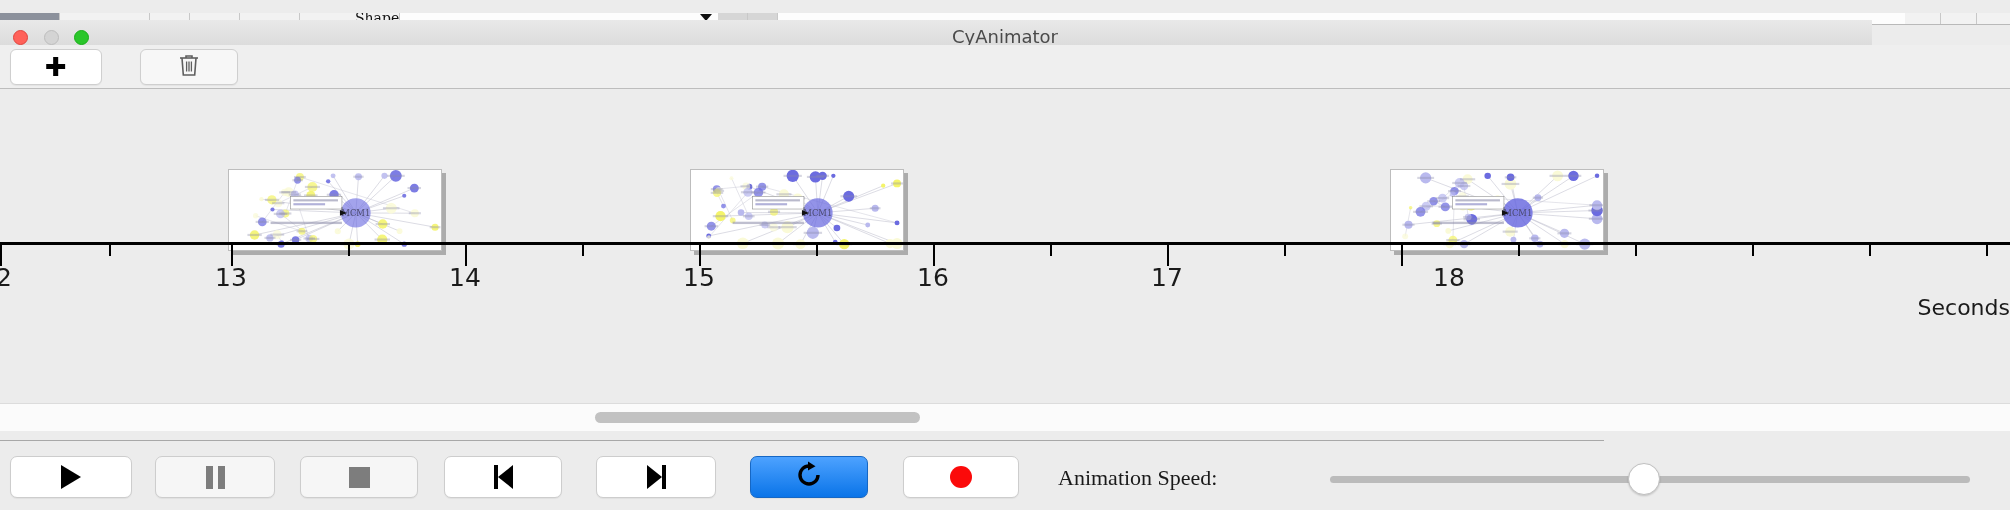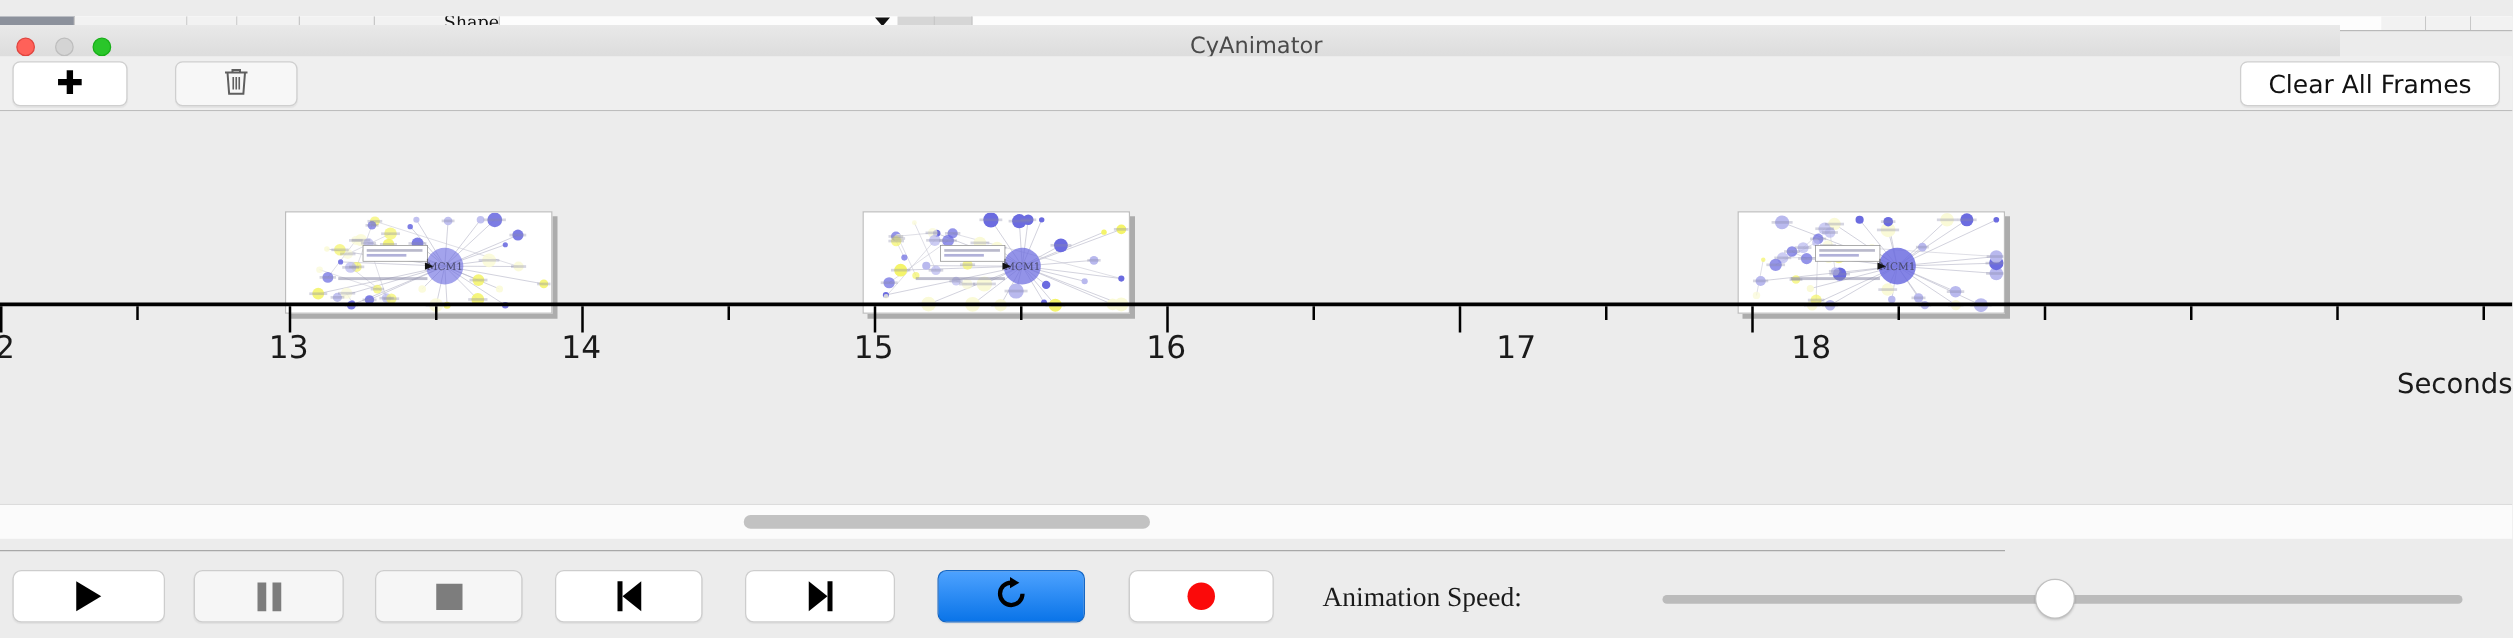--- a/index.html
+++ b/index.html
@@ -302,21 +302,20 @@
     <div class="tbtn soft" id="delete-frame-button">
       <span>
         <svg width="22" height="24" viewBox="0 0 22 24" aria-hidden="true">
           <path d="M2 5 H20" stroke="#5f5f5f" stroke-width="1.6" fill="none"></path>
           <path d="M8 5 V3 H14 V5" stroke="#5f5f5f" stroke-width="1.6" fill="none"></path>
           <path d="M4 5 L5.3 22 H16.7 L18 5" stroke="#5f5f5f" stroke-width="1.6" fill="none"></path>
           <path d="M8.6 8.5 V18.5 M11 8.5 V18.5 M13.4 8.5 V18.5" stroke="#5f5f5f" stroke-width="1.3" fill="none"></path>
         </svg>
       </span>
     </div>
-    <div class="tbtn" id="clear-all-frames-button">Clear All Frames</div>
   </div>
 
   <div class="timeline">
 
     <div class="frame-thumb" id="thumb-1" style="left: 228px; top: 80px;">
         <svg viewBox="0 0 214 82" preserveAspectRatio="none">
     <rect width="214" height="82" fill="#ffffff"></rect>
     <line x1="128" y1="44" x2="208.0" y2="58.6" stroke="#b6b6c8" stroke-width="0.5"></line>
           <line x1="128" y1="44" x2="155.2" y2="55.4" stroke="#b6b6c8" stroke-width="0.5"></line>
           <line x1="128" y1="44" x2="172.2" y2="62.7" stroke="#b6b6c8" stroke-width="0.5"></line>
@@ -702,21 +701,21 @@
         <div class="tick minor" style="left: 1752px;"></div>
         <div class="tick minor" style="left: 1869px;"></div>
         <div class="tick minor" style="left: 1986px;"></div>
       </div>
     <div id="tick-labels">
         <div class="tick-label" style="left: 4px;">2</div>
         <div class="tick-label" style="left: 231px;">13</div>
         <div class="tick-label" style="left: 465px;">14</div>
         <div class="tick-label" style="left: 699px;">15</div>
         <div class="tick-label" style="left: 933px;">16</div>
-        <div class="tick-label" style="left: 1167px; margin-left: 46px;">17</div>
+        <div class="tick-label" style="left: 1167px;">17</div>
         <div class="tick-label" style="left: 1401px; margin-left: 48px;">18</div>
       </div>
     <div class="axis-title">Seconds</div>
   </div>
 
   <div class="hscroll">
     <div class="hscroll-thumb" id="hscroll-thumb" style="left: 595px; width: 325px;"></div>
   </div>
 
   <div class="playbar">

